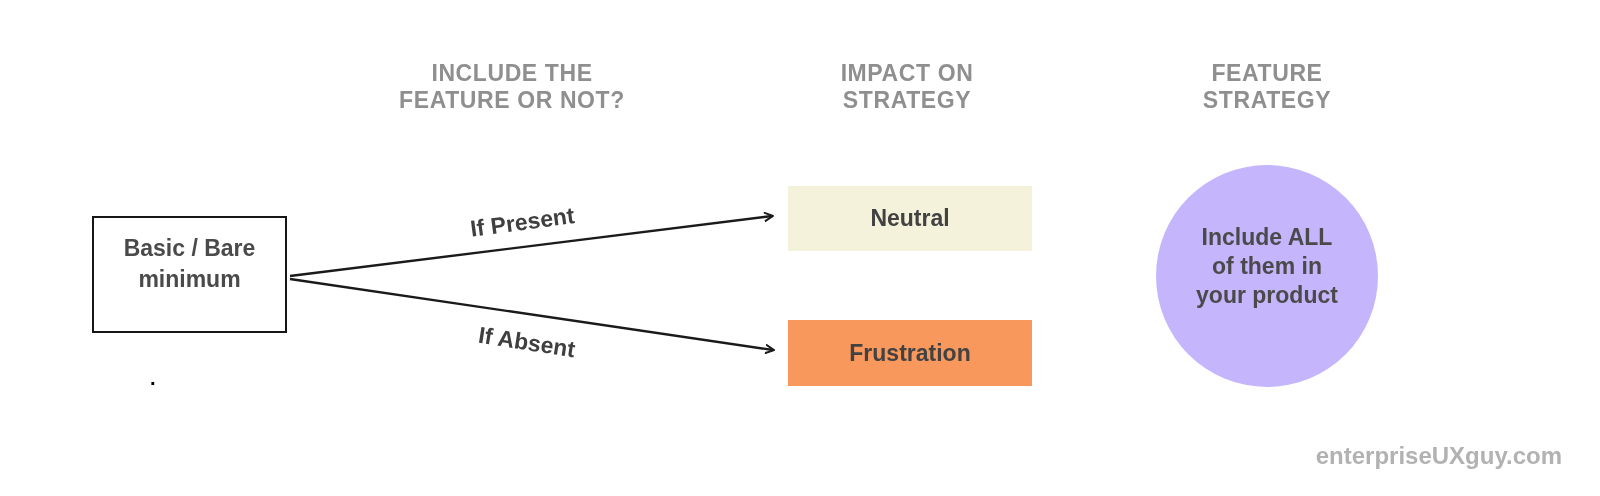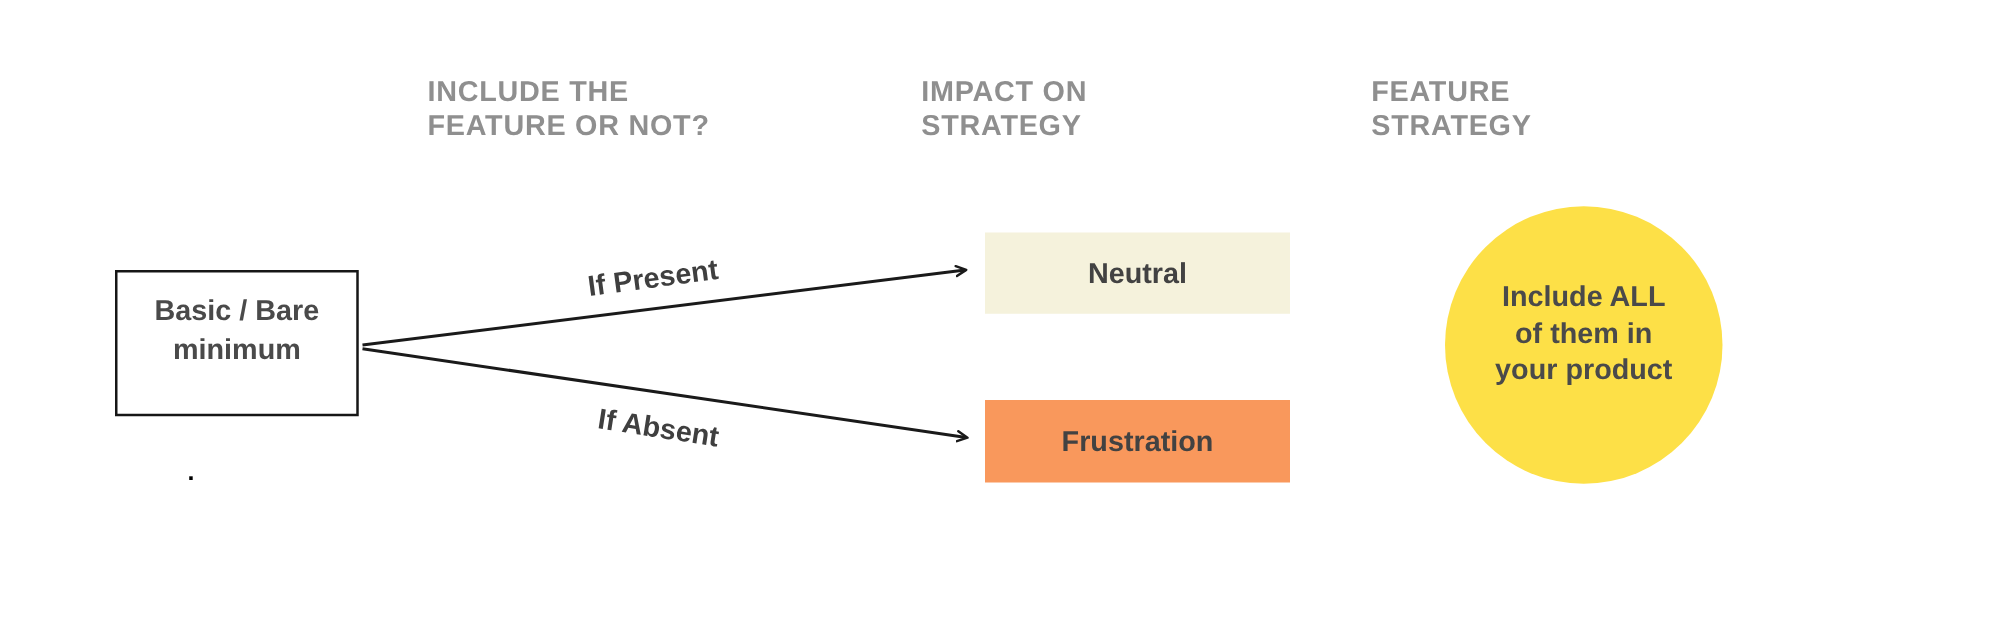--- a/index.html
+++ b/index.html
@@ -10,20 +10,21 @@
     background: #ffffff;
     overflow: hidden;
     font-family: "Liberation Sans", sans-serif;
   }
   .preline { white-space: pre-line; }
 
   
   .col-header {
     position: absolute;
     width: 340px;
+    text-align: center;
     font-size: 23px;
     font-weight: 700;
     line-height: 27px;
     letter-spacing: 0.6px;
     color: #8f8f8f;
   }
   #hdr1 { left: 342px; top: 60px; }
   #hdr2 { left: 737px; top: 60px; }
   #hdr3 { left: 1097px; top: 60px; }
 
@@ -81,21 +82,21 @@
   }
   #impact-neutral { top: 186px; height: 65px; background: #f5f2dc; }
   #impact-frustration { top: 320px; height: 66px; background: #f9985c; }
 
   
   .strategy-circle {
     position: absolute;
     left: 1156px; top: 165px;
     width: 222px; height: 222px;
     border-radius: 50%;
-    background: #fde047;
+    background: #c4b5fd;
     display: flex;
     align-items: center;
     justify-content: center;
     text-align: center;
     font-size: 23px;
     font-weight: 700;
     line-height: 29px;
     color: #4a4a4a;
     padding-bottom: 20px;
     box-sizing: border-box;
@@ -152,16 +153,17 @@
   <div id="lbl-absent" class="arrow-label">If Absent</div>
 
   <div id="impact-neutral" class="impact-box">Neutral</div>
 
   <div id="impact-frustration" class="impact-box">Frustration</div>
 
   <div class="strategy-circle preline">Include ALL
 of them in
 your product</div>
 
+  <div class="watermark">enterpriseUXguy.com</div>
 
   <div class="stray-dot">.</div>
 
 </div>
 
 </body></html>

